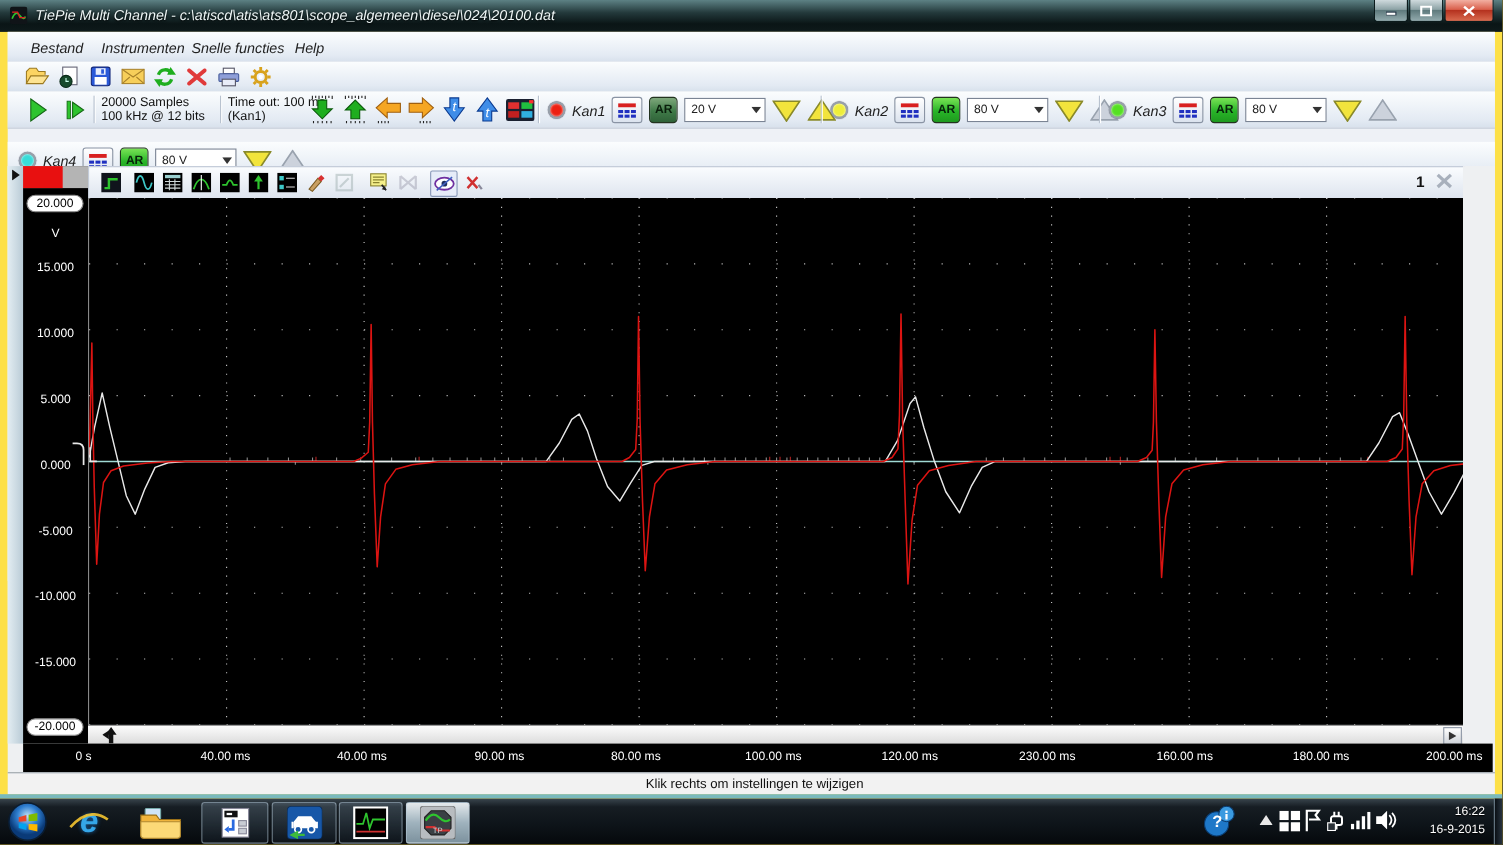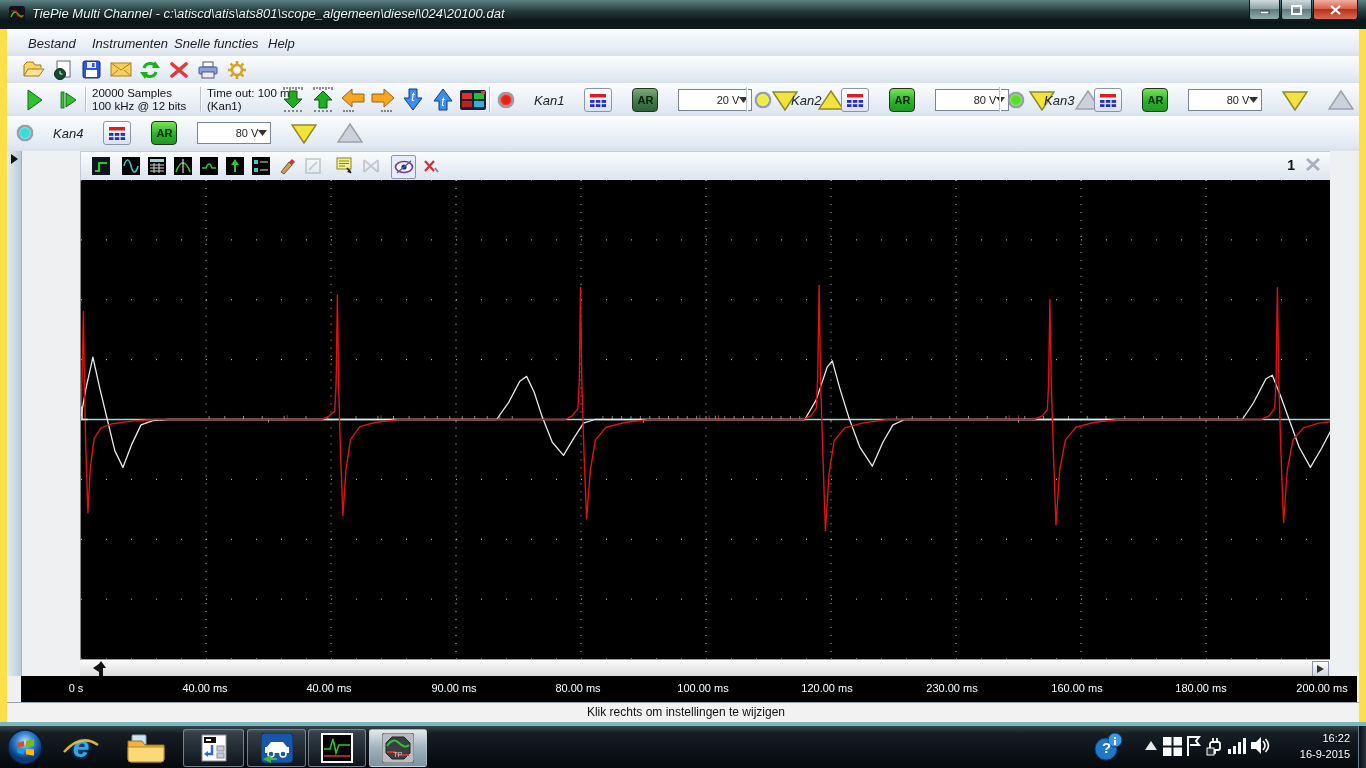--- a/index.html
+++ b/index.html
@@ -16,35 +16,35 @@
     background:linear-gradient(#cfdadd,#8da3a6 45%,#5f7a7d 50%,#93abae);border-radius:0 0 3px 3px;margin-left:1px;}
   .winbtn.close{width:43px;background:linear-gradient(#f2b0a2,#d9604c 45%,#b5321f 50%,#d96a4f);}
   
   #client{position:absolute;left:7px;top:29px;width:1352px;height:499px;background:#eef1f6;}
   .bar{position:absolute;left:0;width:100%;background:linear-gradient(#fbfdfe,#e3eaf3 80%,#d8e1ec);border-bottom:1px solid #c2cbd8;}
   #menubar{top:0;height:27px;}
   .menuitem{position:absolute;top:5px;font-style:italic;font-size:13px;color:#222;padding:2px 5px;}
   #toolbar1{top:27px;height:27px;}
   .tb1btn{position:absolute;top:2px;width:25px;height:23px;display:flex;align-items:center;justify-content:center;}
   #toolbar2{top:54px;height:33px;}
-  #toolbar3{top:87px;height:35px;border-bottom:1px solid #b6c0cd;text-decoration:underline;}
+  #toolbar3{top:100px;height:35px;border-bottom:1px solid #b6c0cd;text-decoration:underline;}
   .vsep{position:absolute;top:4px;height:25px;width:1px;background:#b8c2cf;box-shadow:1px 0 0 #fff;}
   .acqtext{position:absolute;font-size:11.5px;line-height:13px;color:#111;white-space:nowrap;}
   .tbicon{position:absolute;top:3px;width:28px;height:27px;display:flex;align-items:center;justify-content:center;}
   
-  .changroup{position:absolute;top:5px;display:flex;align-items:center;gap:20px;}
+  .changroup{position:absolute;top:5px;display:flex;align-items:center;gap:6px;}
   .led{width:12px;height:12px;border-radius:50%;border:2px solid #98a0aa;box-shadow:inset 0 0 2px #fff,0 0 1px #667;}
   .chanlabel{font-style:italic;font-size:13px;}
   .sqbtn{width:28px;height:24px;border:1px solid #8a94a4;border-radius:3px;
     background:linear-gradient(#ffffff,#dbe3ee);display:flex;align-items:center;justify-content:center;padding:0;}
   .arbtn{width:26px;height:24px;border:1px solid #23331f;border-radius:4px;font-size:11px;font-weight:bold;color:#07230a;
     background:linear-gradient(#79e455,#28b428 55%,#1e9a1e);display:flex;align-items:center;justify-content:center;}
   .arbtn.dim{background:linear-gradient(#7fa87c,#3f7a48 55%,#2f6238);color:#0a1f0c;}
   .rangesel{width:64px;height:20px;background:#fff;border:1px solid #7a8494;display:flex;align-items:center;
-    justify-content:flex-end;padding:0 3px 0 5px;font-size:11px;}
+    justify-content:space-between;padding:0 3px 0 5px;font-size:11px;}
   .tri{background:none;border:none;padding:0;display:flex;}
   
   #main{position:absolute;left:0;top:122px;width:1352px;height:551px;background:#eef0f2;}
   #splitter{position:absolute;left:0;top:0;width:14px;height:525px;background:linear-gradient(90deg,#e3edf2,#b9cbd6);border-right:1px solid #9fb2bd;}
   #yaxis{position:absolute;left:14px;top:0;width:59px;height:525px;background:#000;}
   #ytab{position:absolute;left:0;top:0;width:59px;height:20px;background:#b4b4b4;}
   #ytab .redpart{position:absolute;left:0;top:0;width:36px;height:20px;background:#e81010;}
   .ylab{position:absolute;width:100%;text-align:center;color:#fff;font-size:11px;}
   .ypill{position:absolute;left:3px;width:50px;text-align:center;background:#fff;color:#000;font-size:11px;
     border-radius:9px;border:1px solid #888;padding:1px 0;}
@@ -402,20 +402,38 @@
       </div>
     </div>
 
     <div id="main">
       <div id="splitter">
         <svg width="10" height="10" style="position:absolute;left:2px;top:3px">
             <polygon points="2,0 9,5 2,10" fill="#111"></polygon>
           </svg>
       </div>
 
+      <div id="yaxis">
+        <div id="ytab">
+            <div class="redpart"></div>
+          </div>
+        <div class="ypill" style="top:26px">20.000</div>
+        <div class="ylab" style="top:55px">V</div>
+        <div class="ylab" style="top:86px">15.000</div>
+        <div class="ylab" style="top:146px">10.000</div>
+        <div class="ylab" style="top:206px">5.000</div>
+        <div class="ylab" style="top:266px">0.000</div>
+        <div class="ylab" style="top:326px">-5.000</div>
+        <div class="ylab" style="top:385px">-10.000</div>
+        <div class="ylab" style="top:445px">-15.000</div>
+        <div class="ypill" style="top:502px">-20.000</div>
+        <svg width="16" height="22" style="position:absolute;right:1px;top:250px">
+          <path d="M13 22 V8 q0-6-6-6 h-4" stroke="#e8e8e8" stroke-width="1.6" fill="none"></path>
+          </svg>
+      </div>
 
       <div id="scopeview">
         <div id="scopetb">
           <div class="stbbtn" style="left:8px">
             <svg width="18" height="18">
                 <rect width="18" height="18" fill="#10141c"></rect>
                 <path d="M3 14 h4 v-8 h8" stroke="#2ec42e" stroke-width="2.2" fill="none"></path>
               </svg>
             </div>
           <div class="stbbtn" style="left:38px">

